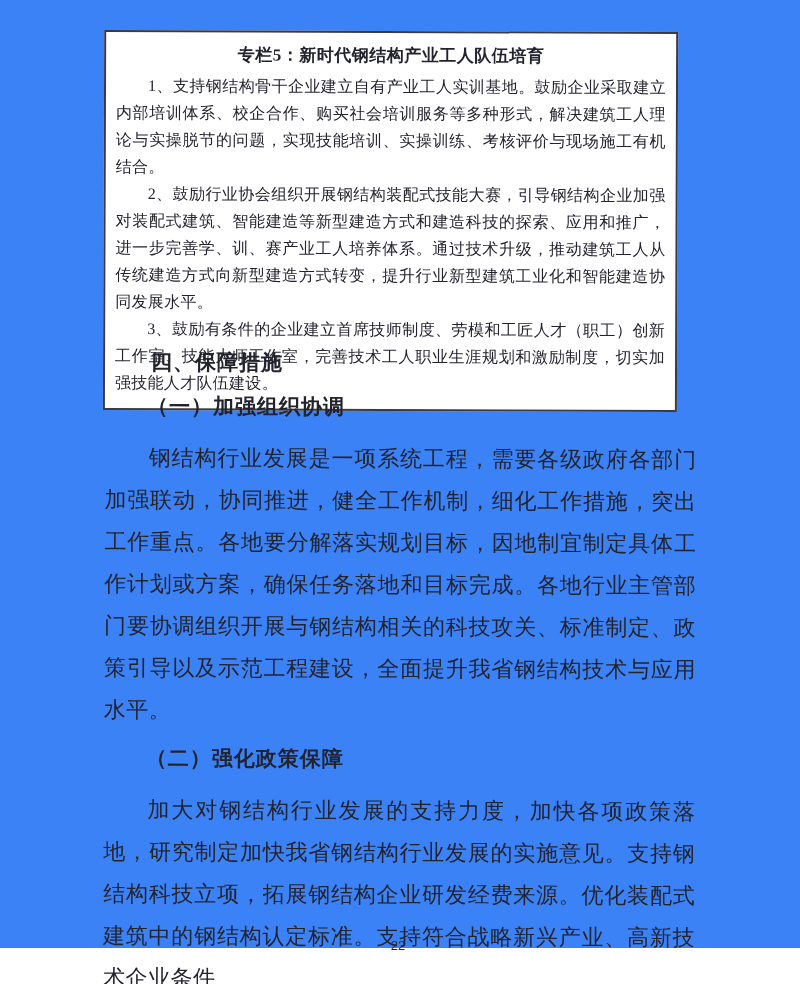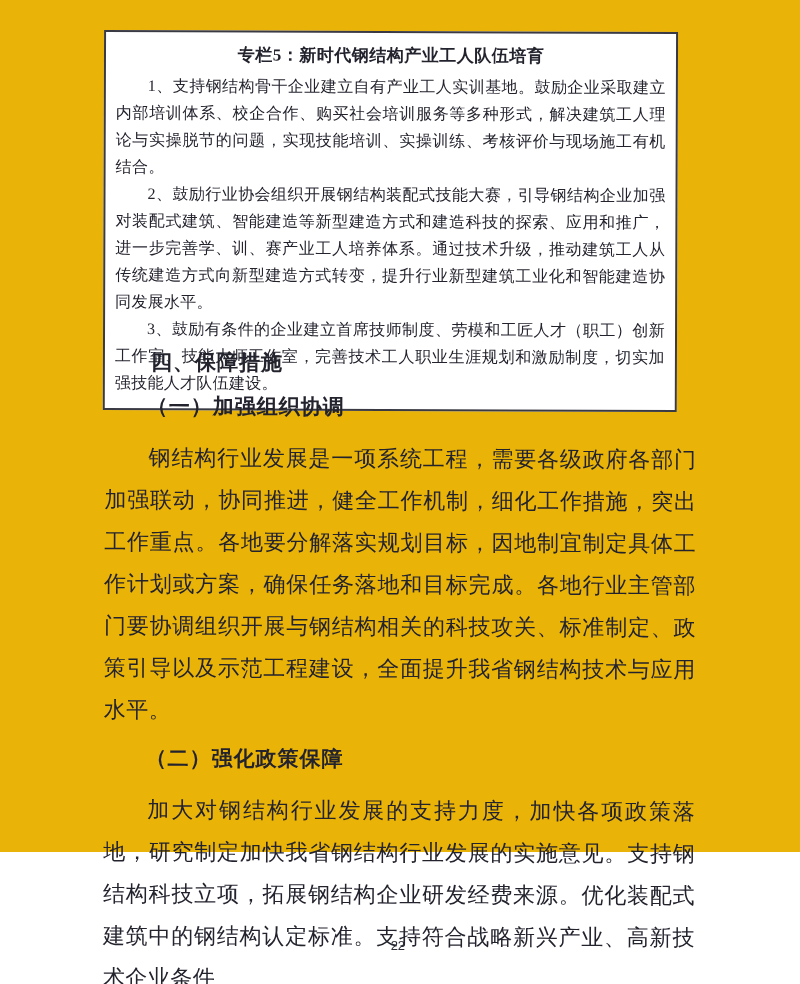--- a/index.html
+++ b/index.html
@@ -5,22 +5,22 @@
   html, body { margin: 0; padding: 0; }
   body {
     width: 800px; height: 984px;
     background: #ffffff;
     font-family: "Liberation Serif", "DejaVu Serif", serif;
     color: #23232e;
     overflow: hidden;
   }
   .page {
     position: relative;
-    width: 800px; height: 852px;
-    background: #eab308;
+    width: 800px; height: 948px;
+    background: #3b82f6;
   }
   .scan-tilt {
     position: absolute; inset: 0;
     transform: rotate(0.2deg);
     transform-origin: 50% 40%;
   }
   
   .callout {
     position: absolute;
     left: 103px; top: 31px; width: 574px;

